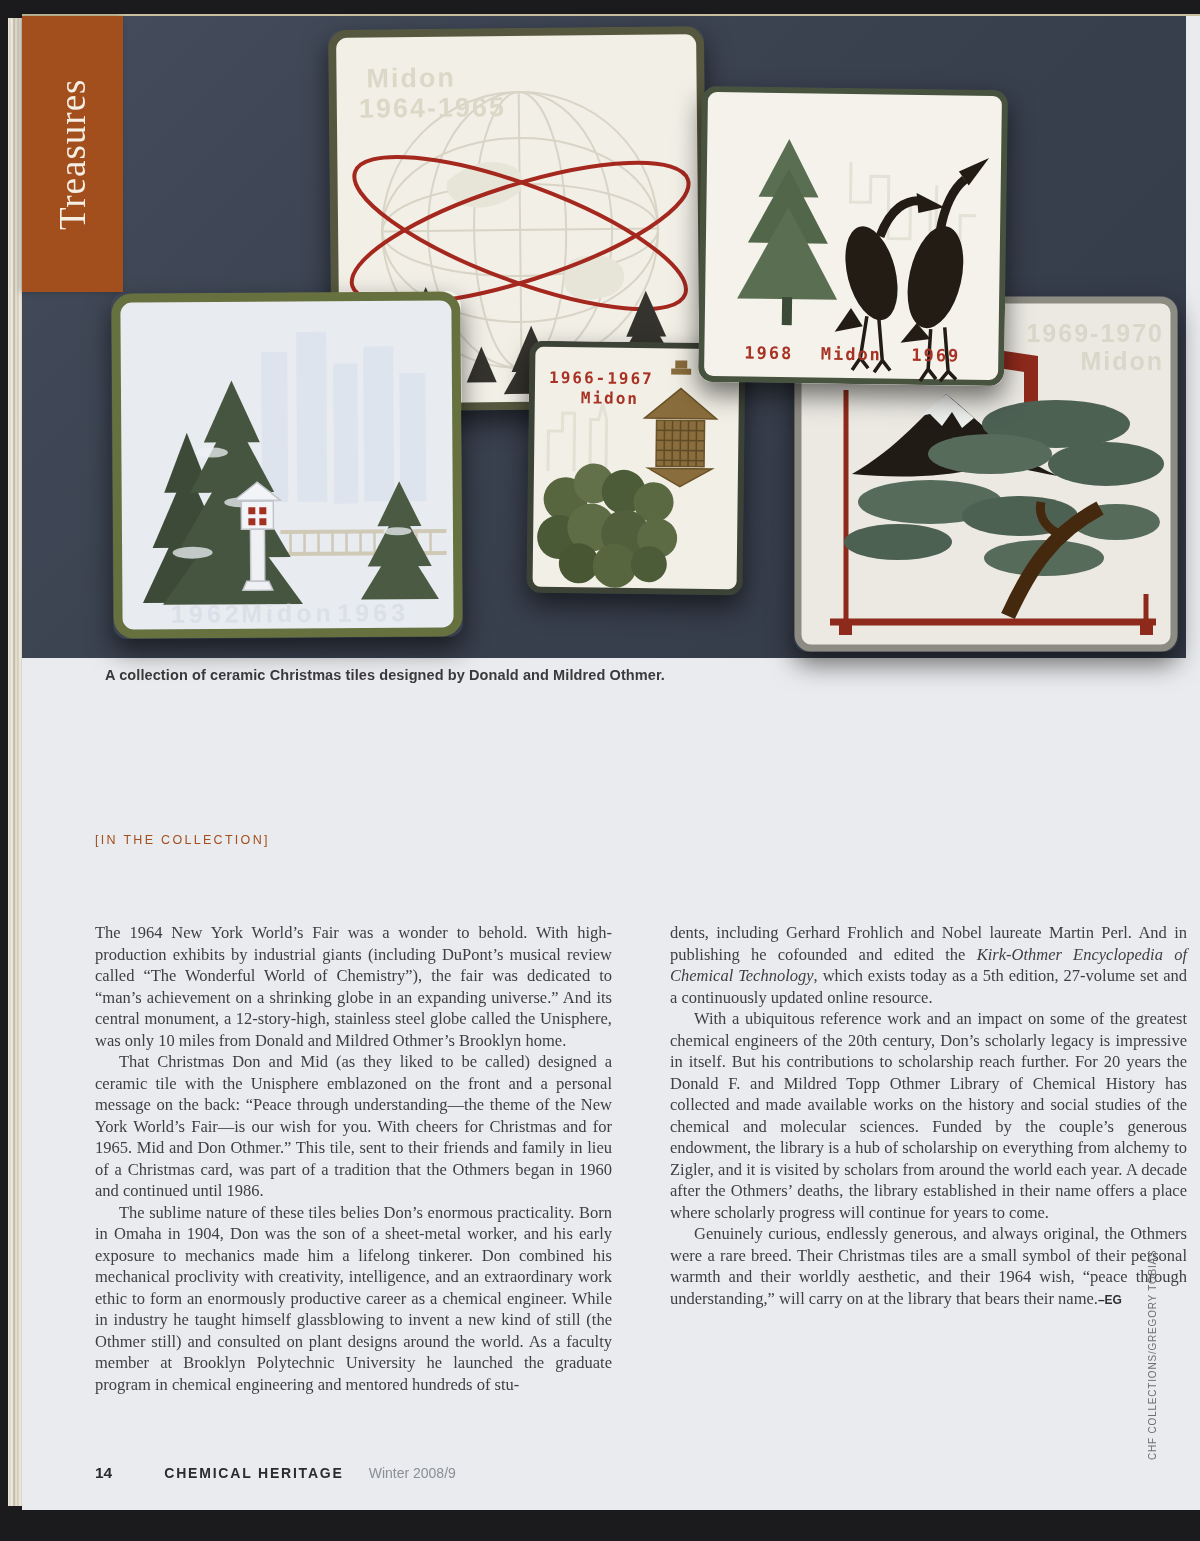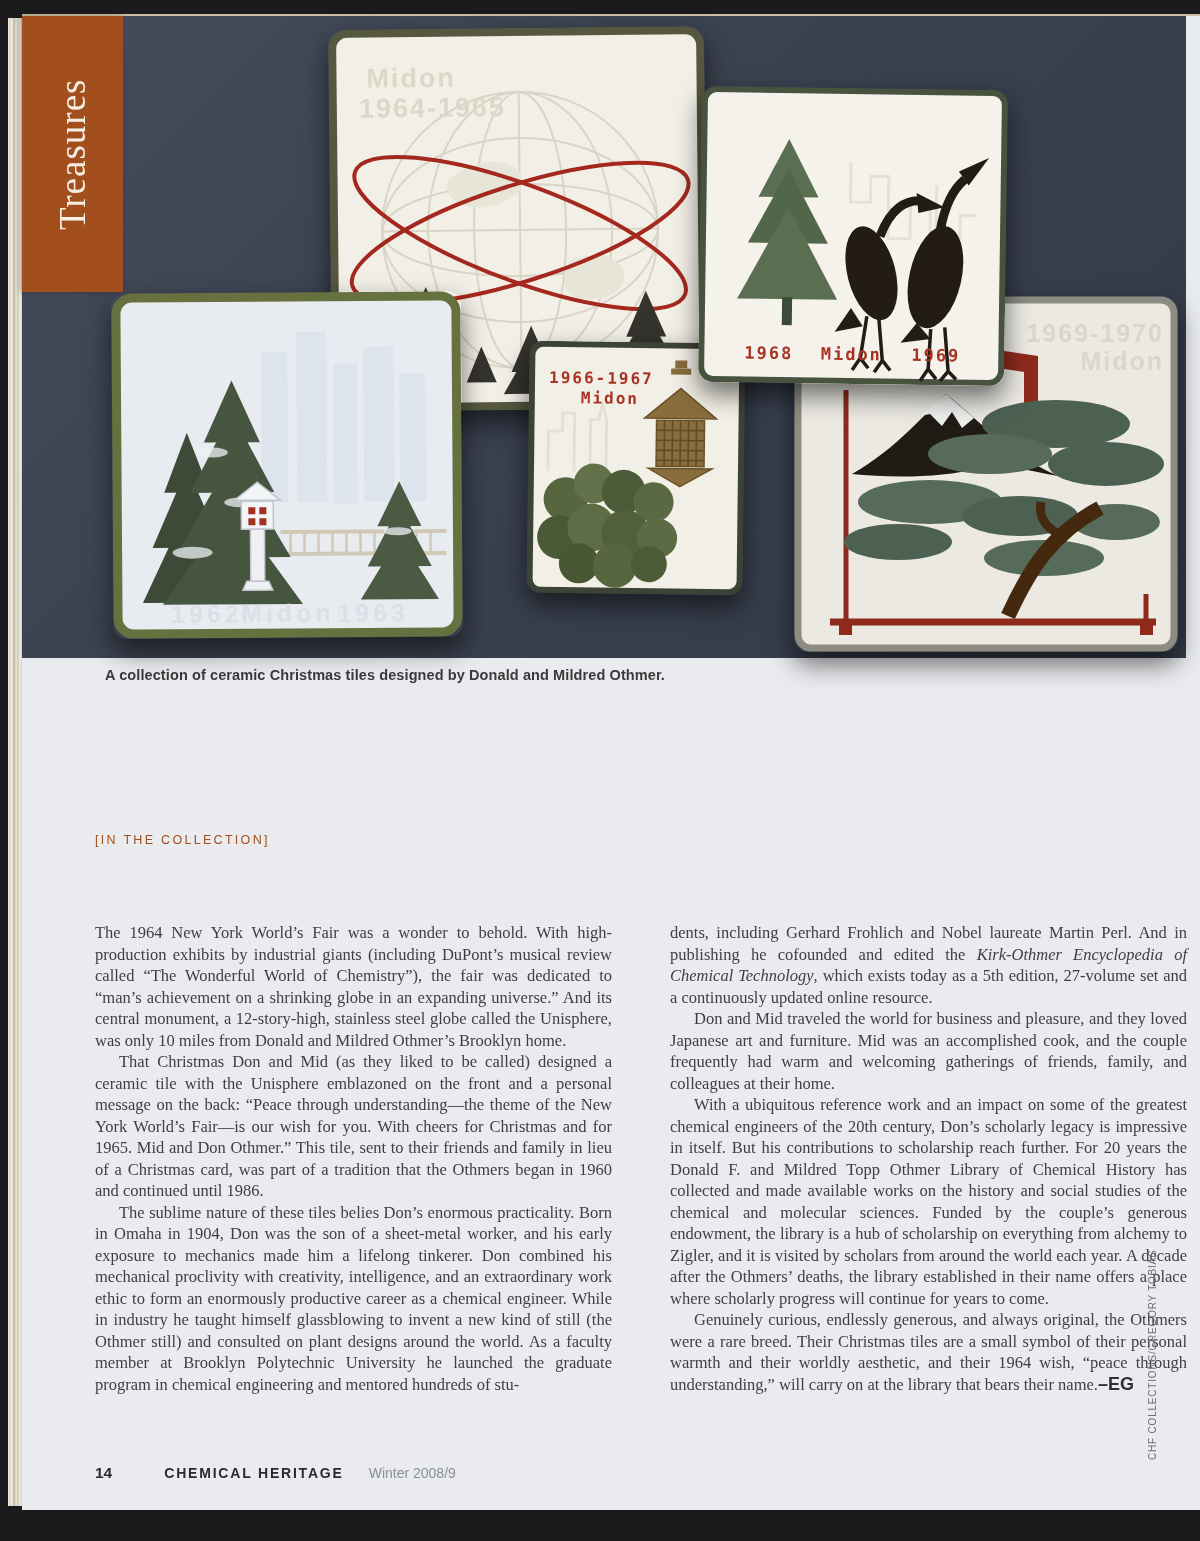--- a/index.html
+++ b/index.html
@@ -59,21 +59,21 @@
     position:absolute;width:517px;top:906px;
     font-family:"Liberation Serif",serif;font-size:16.5px;line-height:21.5px;
     color:#3f3e40;text-align:justify;
   }
   .col-left{left:73px;}
   .col-right{left:628px;margin-left:20px;}
   .col p{margin:0;}
   .col p.indent{text-indent:24px;}
   .col em{font-style:italic;}
   .byline{
-    font-family:"Liberation Sans",sans-serif;font-weight:bold;font-size:18px;color:#2f2f31;
+    font-family:"Liberation Sans",sans-serif;font-weight:bold;font-size:12px;color:#2f2f31;
   }
   
   .footer{
     position:absolute;left:73px;top:1448px;display:flex;align-items:baseline;color:#2b2b2e;gap:16px;
   }
   .footer .pagenum{font-size:15.5px;font-weight:bold;margin-right:36px;}
   .footer .magazine{font-size:14px;font-weight:bold;letter-spacing:1.8px;}
   .footer .issue{font-size:14px;color:#8a8e97;margin-left:9px;text-align:right;}
   .photo-credit{
     position:absolute;left:1122px;top:1232px;height:212px;width:16px;
@@ -330,21 +330,20 @@
   <div class="section-label">[IN THE COLLECTION]</div>
 
   <div class="col col-left">
     <p>The 1964 New York World’s Fair was a wonder to behold. With high-production exhibits by industrial giants (including DuPont’s musical review called “The Wonderful World of Chemistry”), the fair was dedicated to “man’s achievement on a shrinking globe in an expanding universe.” And its central monument, a 12-story-high, stainless steel globe called the Unisphere, was only 10 miles from Donald and Mildred Othmer’s Brooklyn home.</p>
     <p class="indent">That Christmas Don and Mid (as they liked to be called) designed a ceramic tile with the Unisphere emblazoned on the front and a personal message on the back: “Peace through understanding—the theme of the New York World’s Fair—is our wish for you. With cheers for Christmas and for 1965. Mid and Don Othmer.” This tile, sent to their friends and family in lieu of a Christmas card, was part of a tradition that the Othmers began in 1960 and continued until 1986.</p>
     <p class="indent">The sublime nature of these tiles belies Don’s enormous practicality. Born in Omaha in 1904, Don was the son of a sheet-metal worker, and his early exposure to mechanics made him a lifelong tinkerer. Don combined his mechanical proclivity with creativity, intelligence, and an extraordinary work ethic to form an enormously productive career as a chemical engineer. While in industry he taught himself glassblowing to invent a new kind of still (the Othmer still) and consulted on plant designs around the world. As a faculty member at Brooklyn Polytechnic University he launched the graduate program in chemical engineering and mentored hundreds of stu-</p>
   </div>
 
   <div class="col col-right">
     <p><span>dents, including Gerhard Frohlich and Nobel laureate Martin Perl. And in publishing he cofounded and edited the </span><em>Kirk-Othmer Encyclopedia of Chemical Technology</em><span>, which exists today as a 5th edition, 27-volume set and a continuously updated online resource.</span></p>
-    <p class="indent">Don and Mid traveled the world for business and pleasure, and they loved Japanese art and furniture. Mid was an accomplished cook, and the couple frequently had warm and welcoming gatherings of friends, family, and colleagues at their home.</p>
     <p class="indent">With a ubiquitous reference work and an impact on some of the greatest chemical engineers of the 20th century, Don’s scholarly legacy is impressive in itself. But his contributions to scholarship reach further. For 20 years the Donald F. and Mildred Topp Othmer Library of Chemical History has collected and made available works on the history and social studies of the chemical and molecular sciences. Funded by the couple’s generous endowment, the library is a hub of scholarship on everything from alchemy to Zigler, and it is visited by scholars from around the world each year. A decade after the Othmers’ deaths, the library established in their name offers a place where scholarly progress will continue for years to come.</p>
     <p class="indent"><span>Genuinely curious, endlessly generous, and always original, the Othmers were a rare breed. Their Christmas tiles are a small symbol of their personal warmth and their worldly aesthetic, and their 1964 wish, “peace through understanding,” will carry on at the library that bears their name.</span><b class="byline">–EG</b></p>
   </div>
 
   <div class="footer">
     <span class="pagenum">14</span>
     <span class="magazine">CHEMICAL HERITAGE</span>
     <span class="issue">Winter 2008/9</span>
   </div>
 

